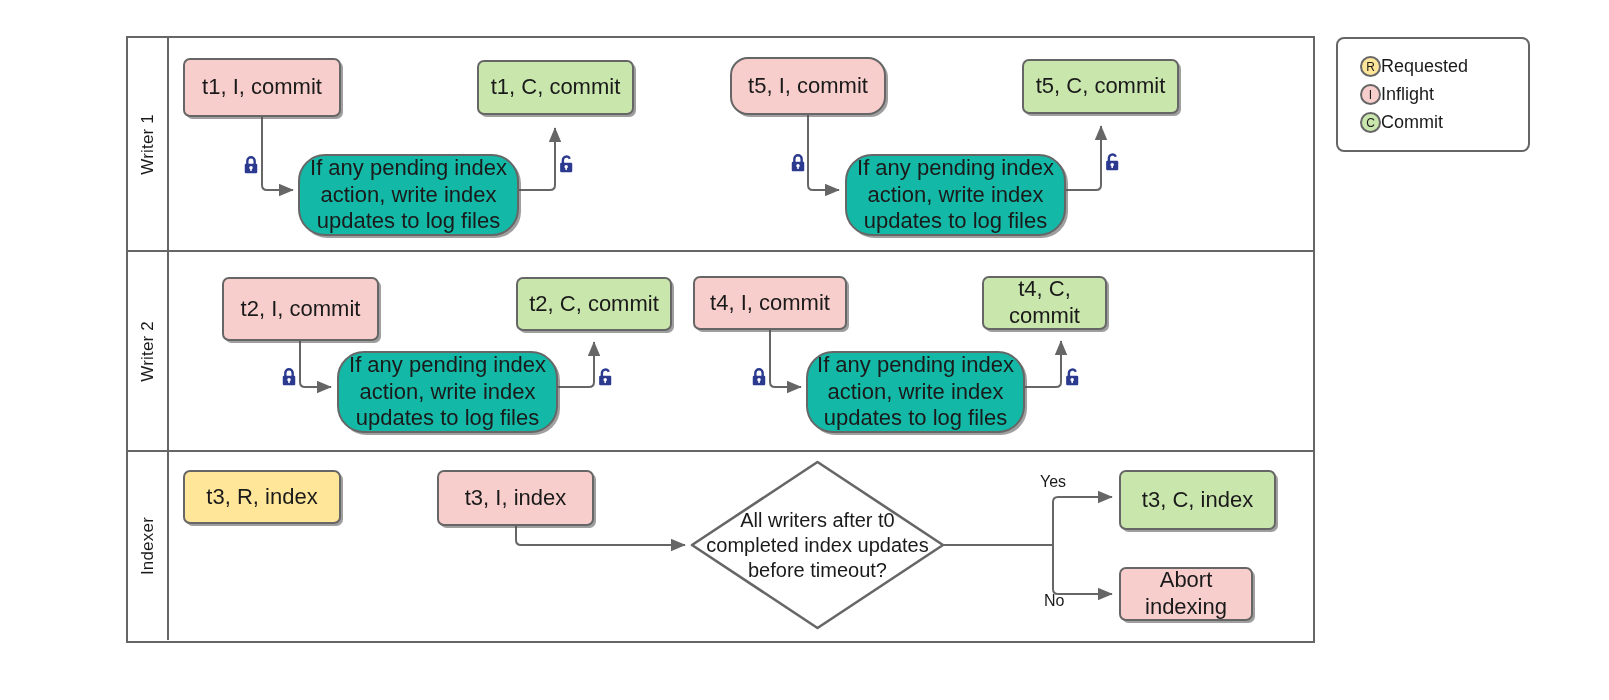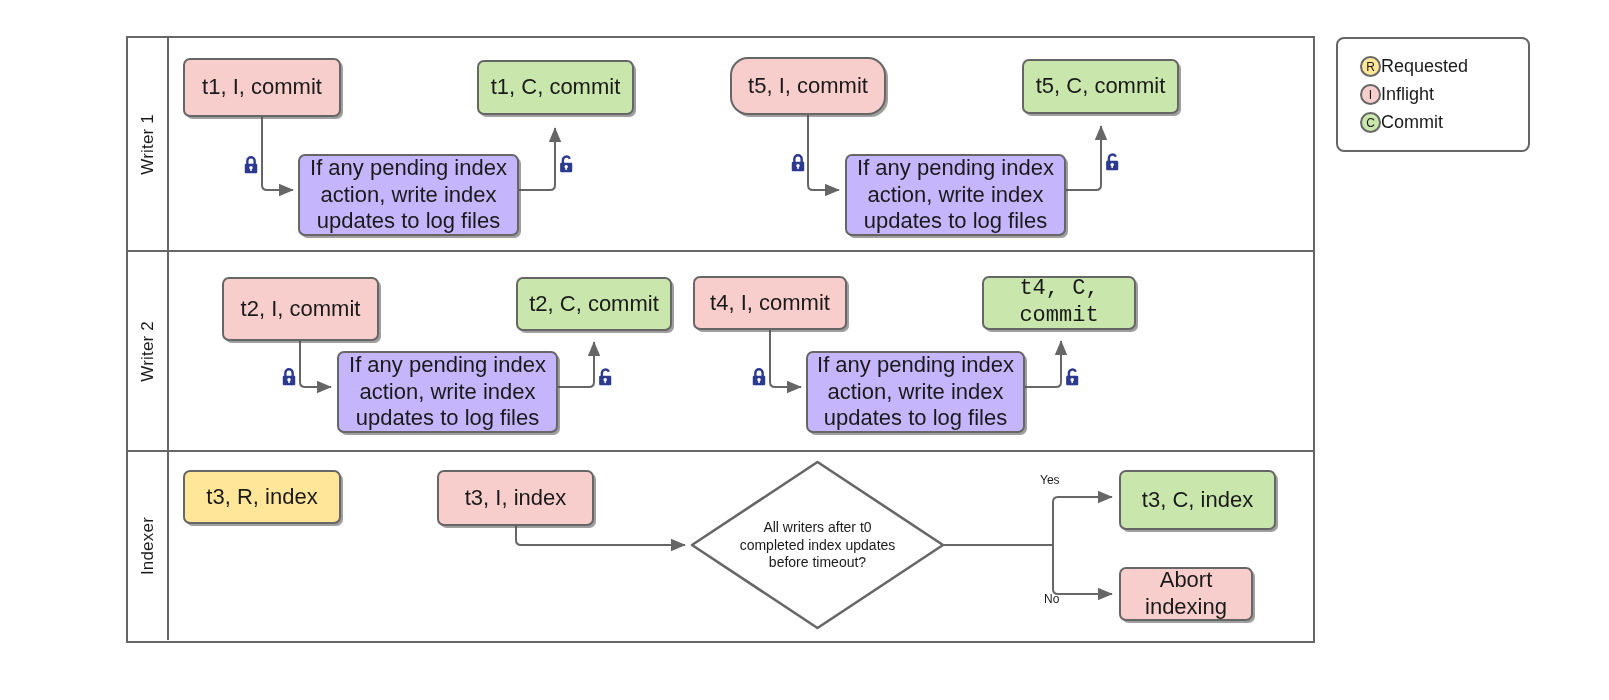--- a/index.html
+++ b/index.html
@@ -19,32 +19,32 @@
                   font-size:17px;letter-spacing:.2px;white-space:nowrap;color:#1a1a1a;}
 
   
   .node{position:absolute;box-sizing:border-box;border:2.5px solid #666666;
         border-radius:7px;display:flex;align-items:center;justify-content:center;
         text-align:center;font-size:22px;line-height:1.22;padding:2px 6px;
         box-shadow:2.5px 2.5px 0 -0.5px rgba(80,80,80,.55);}
   .inflight{background:#f8cecc;}
   .commit{background:#c9e6ac;}
   .requested{background:#ffe699;}
-  .plain{background:#c4b5fd;}
+  .plain{background:#14b8a6;border-radius:27px;}
 
   
   .diamond-wrap{position:absolute;}
   .diamond-wrap svg{position:absolute;left:0;top:0;overflow:visible;}
   .diamond-text{position:absolute;left:-16px;right:-16px;top:50%;
-      transform:translateY(-50%);text-align:center;font-size:14px;line-height:1.25;}
+      transform:translateY(-50%);text-align:center;font-size:20px;line-height:1.25;}
 
   
   .edges{position:absolute;left:0;top:0;width:1609px;height:700px;overflow:visible;
          pointer-events:none;}
-  .edge-label{position:absolute;font-size:12px;background:transparent;color:#1a1a1a;}
+  .edge-label{position:absolute;font-size:16px;background:transparent;color:#1a1a1a;}
 
   
   .lock{position:absolute;width:22px;height:22px;}
 
   
   .legend{position:absolute;left:1336px;top:37px;width:194px;height:115px;
           border:2.5px solid #666666;border-radius:8px;background:#fff;box-sizing:border-box;
           display:flex;flex-direction:column;justify-content:center;gap:2px;padding:4px 0;}
   .legend-row{display:flex;align-items:center;height:26px;padding-left:22px;}
   .badge{width:21px;height:21px;border-radius:50%;border:2px solid #666666;
@@ -192,21 +192,21 @@
   </div>
 
   <div class="node plain" style="left:806px;top:351px;width:219px;height:82px;">
     <span>
       <span>If any pending index</span><br>
       <span>action, write index</span><br>
       <span>updates to log files</span>
     </span>
   </div>
 
-  <div class="node commit" style="left:982px;top:276px;width:154px;height:54px;font-family:Liberation Mono, monospace;">
+  <div class="node commit" style="left:982px;top:276px;width:125px;height:54px;">
     <span>t4, C, commit</span>
   </div>
 
   <div class="lock" style="left:278px;top:366px;">
     <svg viewBox="0 0 24 24" width="22" height="22">
       <path d="M8 11 V7.6 a4 4 0 0 1 8 0 V11" fill="none" stroke="#2b3a8f" stroke-width="2.6"></path>
       <rect x="5.2" y="10.6" width="13.6" height="10.4" rx="1.3" fill="#2b3a8f"></rect>
       <circle cx="12" cy="15.1" r="1.9" fill="#ffffff"></circle>
       <rect x="11.2" y="15" width="1.6" height="3.6" fill="#ffffff"></rect>
     </svg>

